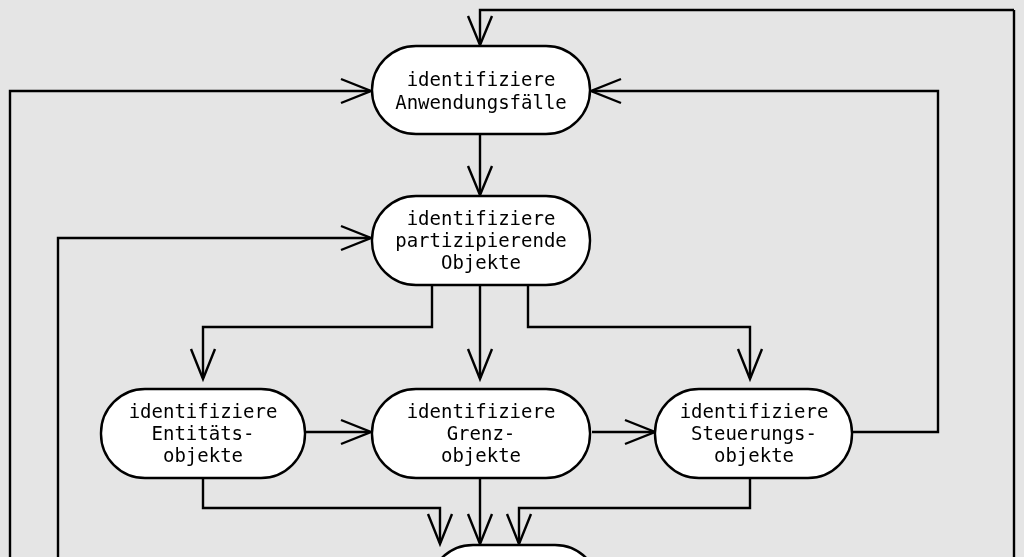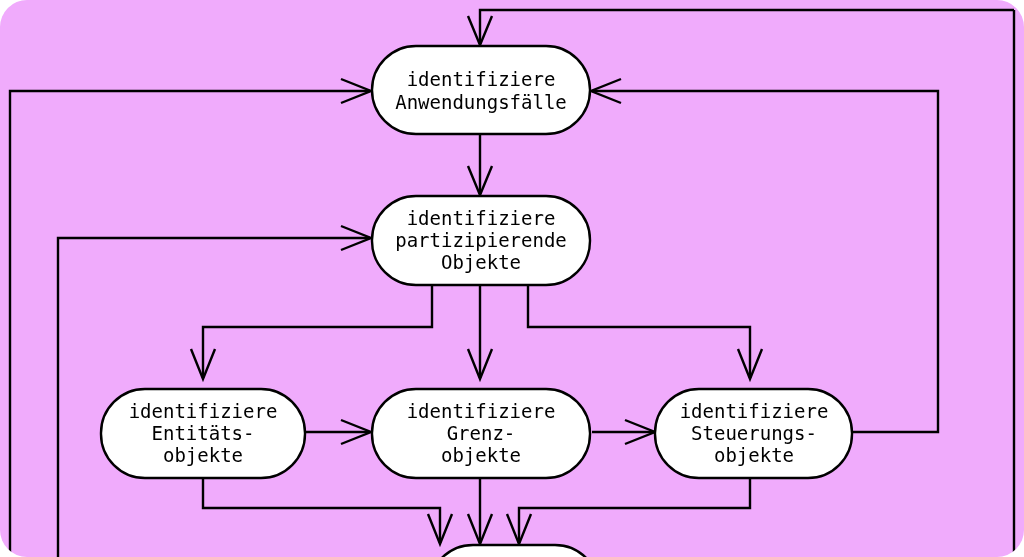--- a/index.html
+++ b/index.html
@@ -4,24 +4,23 @@
 <style>
   html, body {
     margin: 0;
     padding: 0;
     background: #ffffff;
   }
   #diagram-root {
     position: relative;
     width: 1024px;
     height: 557px;
-    background: #f0abfc;
+    background: #e5e5e5;
     overflow: hidden;
     font-family: "DejaVu Sans Mono", "Liberation Mono", monospace;
-    border-radius: 27px;
   }
   svg.flow-canvas {
     position: absolute;
     left: 0;
     top: 0;
     width: 1024px;
     height: 557px;
   }
   .node-shape {
     fill: #ffffff;

